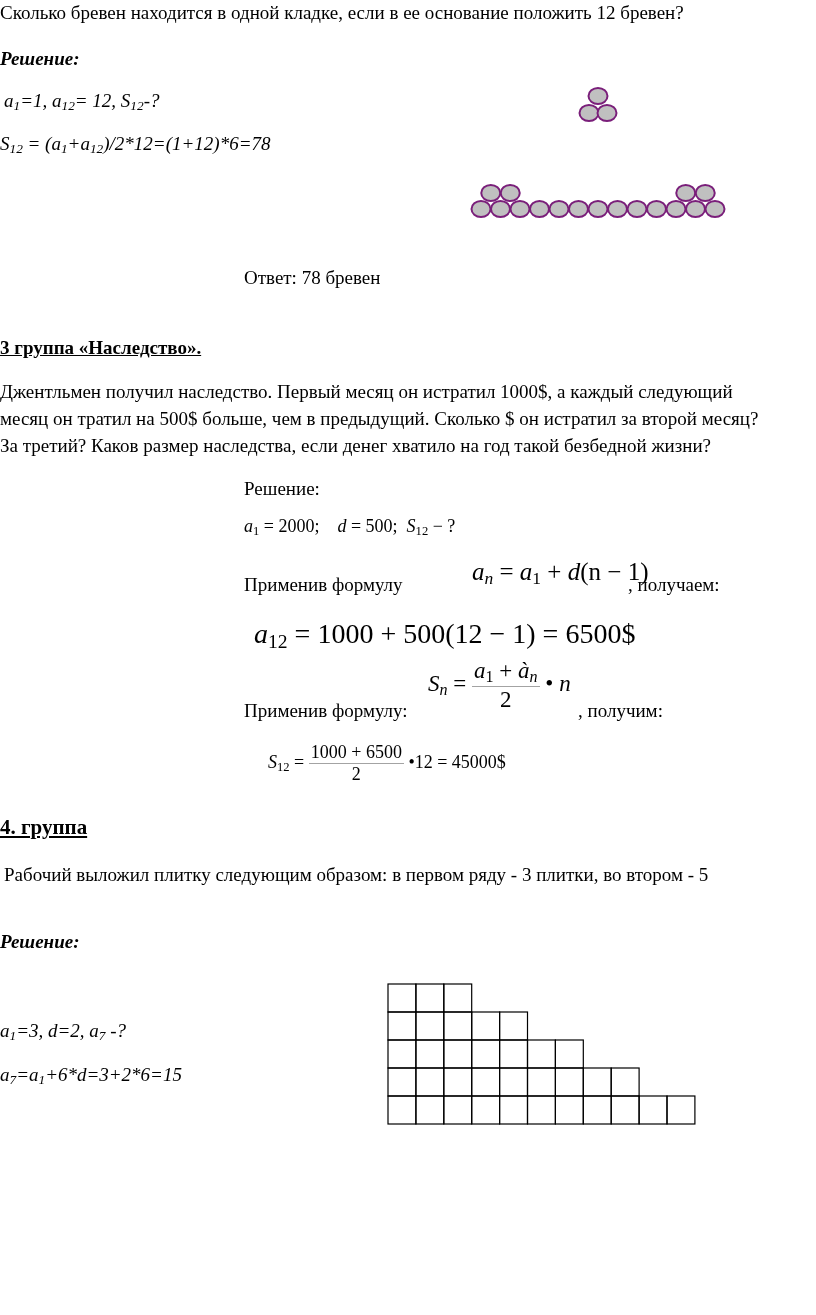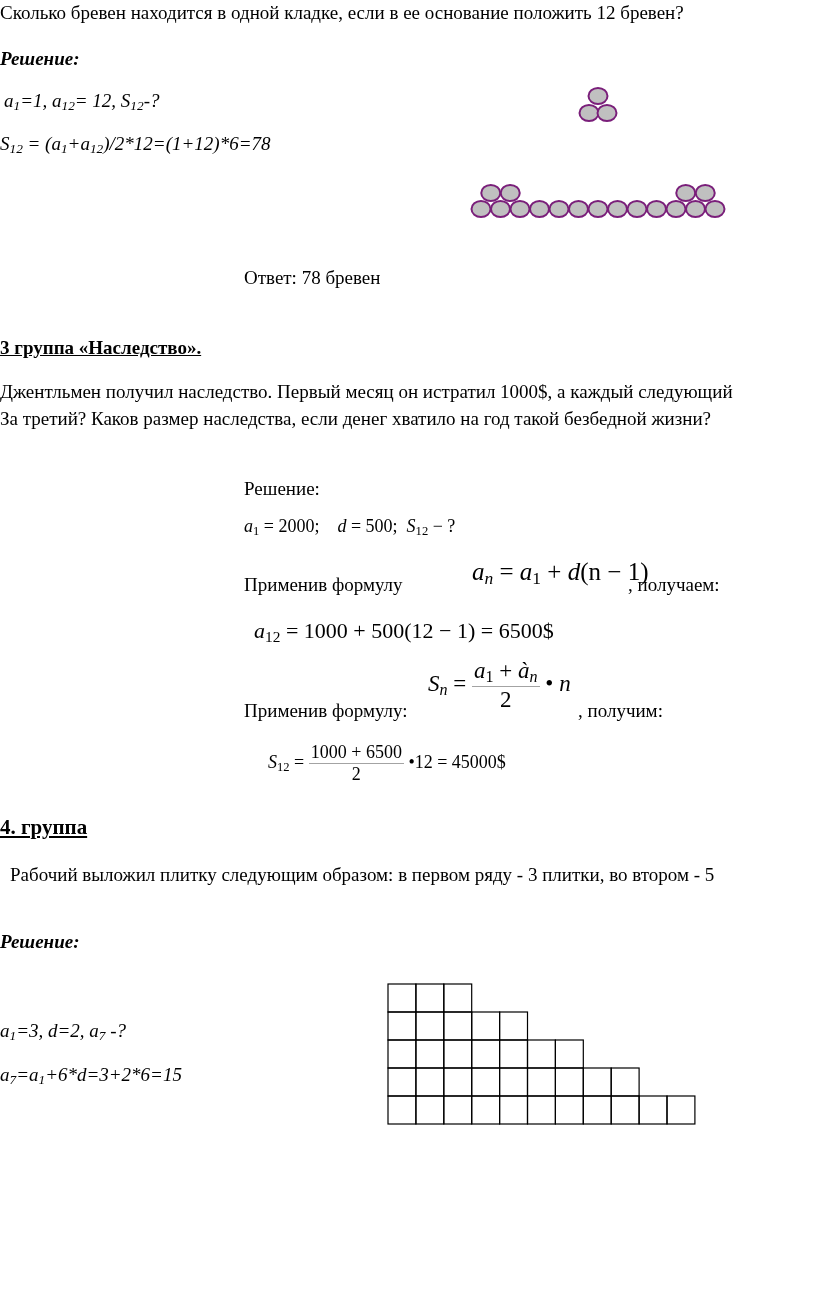--- a/index.html
+++ b/index.html
@@ -50,50 +50,51 @@
     <ellipse cx="510.25" cy="193" rx="9.5" ry="8" fill="#c0c0c0" stroke="#7a1f7a" stroke-width="2"></ellipse>
     <ellipse cx="685.75" cy="193" rx="9.5" ry="8" fill="#c0c0c0" stroke="#7a1f7a" stroke-width="2"></ellipse>
     <ellipse cx="705.25" cy="193" rx="9.5" ry="8" fill="#c0c0c0" stroke="#7a1f7a" stroke-width="2"></ellipse>
   </svg>
 
 <div class="abs" style="left:244px;top:267px;">Ответ: 78 бревен</div>
 
 <div class="abs b u" style="left:0;top:337px;"> 3 группа  «Наследство».</div>
 <div class="abs" style="left:0;top:378px;line-height:27px;">
   <div>Джентльмен получил наследство. Первый месяц он истратил 1000$, а каждый следующий</div>
+  <div>месяц он тратил на 500$ больше, чем в предыдущий. Сколько $ он истратил за второй месяц?</div>
   <div>За третий? Каков размер наследства, если денег хватило на год такой безбедной жизни?</div>
 </div>
 
 <div class="abs" style="left:244px;top:478px;">Решение:</div>
 <div class="abs math" style="left:244px;top:516px;font-size:18px;">
   <span class="it">a</span><sub>1</sub><span> = 2000;</span>&nbsp;&nbsp;&nbsp;&nbsp;<span class="it">d</span><span> = 500;</span>&nbsp;&nbsp;<span class="it">S</span><sub>12</sub><span> − ?</span>
 </div>
 
 <div class="abs" style="left:244px;top:574px;">Применив формулу</div>
 <div class="abs math" style="left:426px;top:558px;font-size:25px;margin-left:46px;">
   <span class="it">a</span><sub class="it">n</sub><span> = </span><span class="it">a</span><sub>1</sub><span> + </span><span class="it">d</span><span>(n − 1)</span>
 </div>
 <div class="abs" style="left:628px;top:574px;">, получаем:</div>
 
-<div class="abs math" style="left:254px;top:618px;font-size:22px;">
+<div class="abs math" style="left:254px;top:618px;font-size:28px;">
   <span class="it">a</span><sub>12</sub><span> = 1000 + 500(12 − 1) = 6500$</span>
 </div>
 
 <div class="abs" style="left:244px;top:700px;">Применив формулу:</div>
 <div class="abs math" style="left:428px;top:658px;font-size:23px;">
   <span class="it">S</span><sub class="it">n</sub><span> = </span><span class="frac"><span class="num"><span class="it">a</span><sub>1</sub><span> + </span><span class="it">à</span><sub class="it">n</sub></span><span class="den">2</span></span><span> • </span><span class="it">n</span>
 </div>
 <div class="abs" style="left:578px;top:700px;">, получим:</div>
 
 <div class="abs math" style="left:268px;top:742px;font-size:18px;">
   <span class="it">S</span><sub>12</sub><span> = </span><span class="frac"><span class="num">1000 + 6500</span><span class="den">2</span></span><span> •12 = 45000$</span>
 </div>
 
 <div class="abs b u" style="left:0;top:815px;font-size:21px;"> 4.  группа</div>
-<div class="abs" style="left:10px;top:861px;line-height:27px;text-align:center;">
+<div class="abs" style="left:4px;top:861px;line-height:27px;text-align:center;">
   <div>Рабочий выложил плитку следующим образом: в первом ряду - 3 плитки, во втором - 5</div>
 </div>
 <div class="abs b it" style="left:0;top:931px;">Решение:</div>
 
 <div class="abs it" style="left:0;top:1020px;text-align:right;">
   <span>a</span><sub>1</sub><span>=3, d=2,  a</span><sub>7</sub><span> -?</span>
 </div>
 <div class="abs it" style="left:0;top:1064px;">
   <span>a</span><sub>7</sub><span>=a</span><sub>1</sub><span>+6*d=3+2*6=15</span>
 </div>

